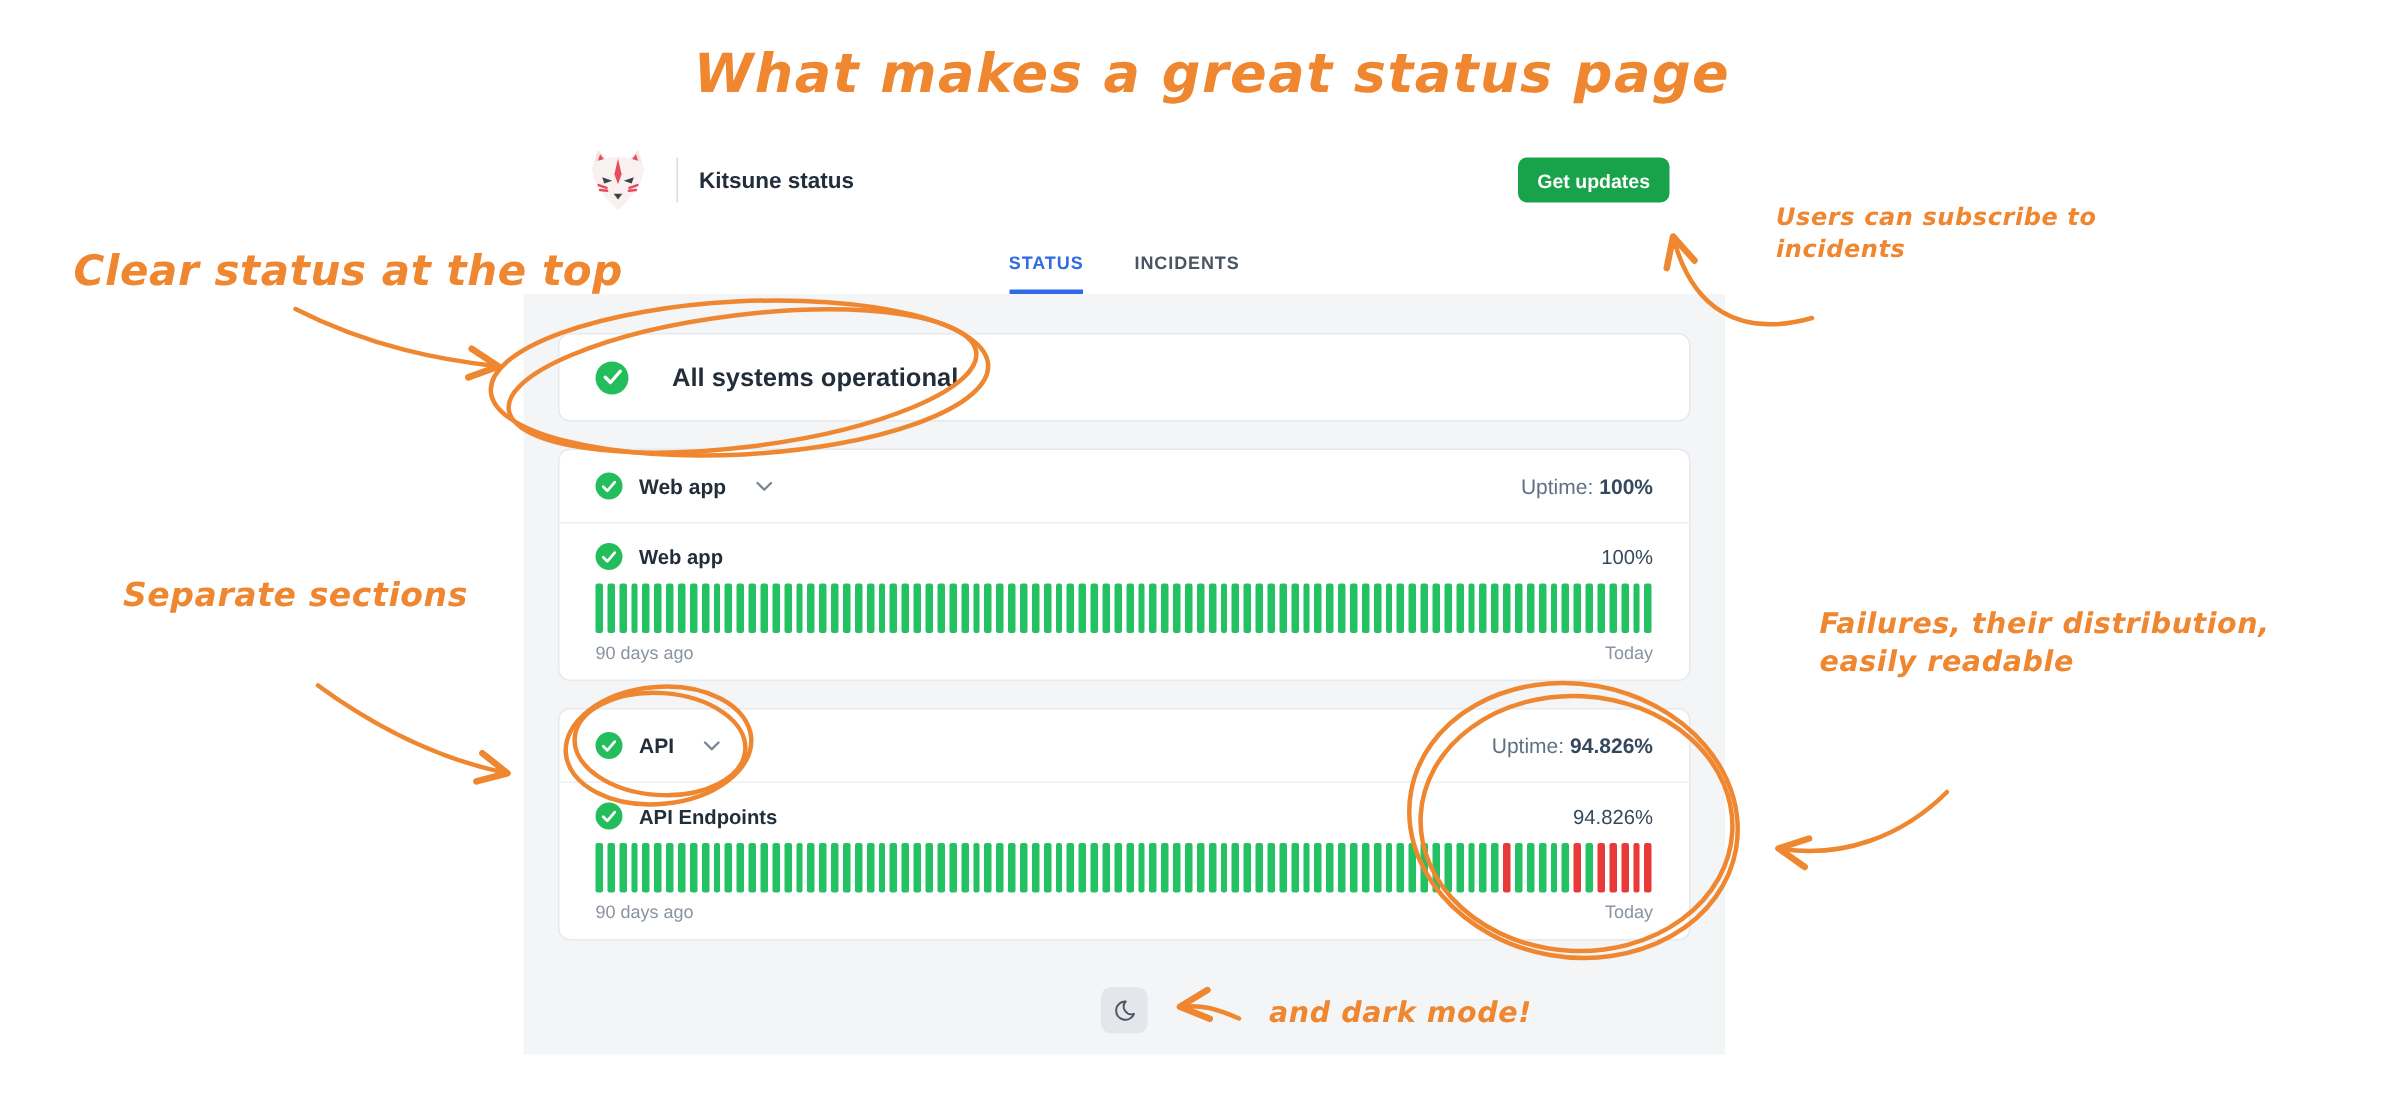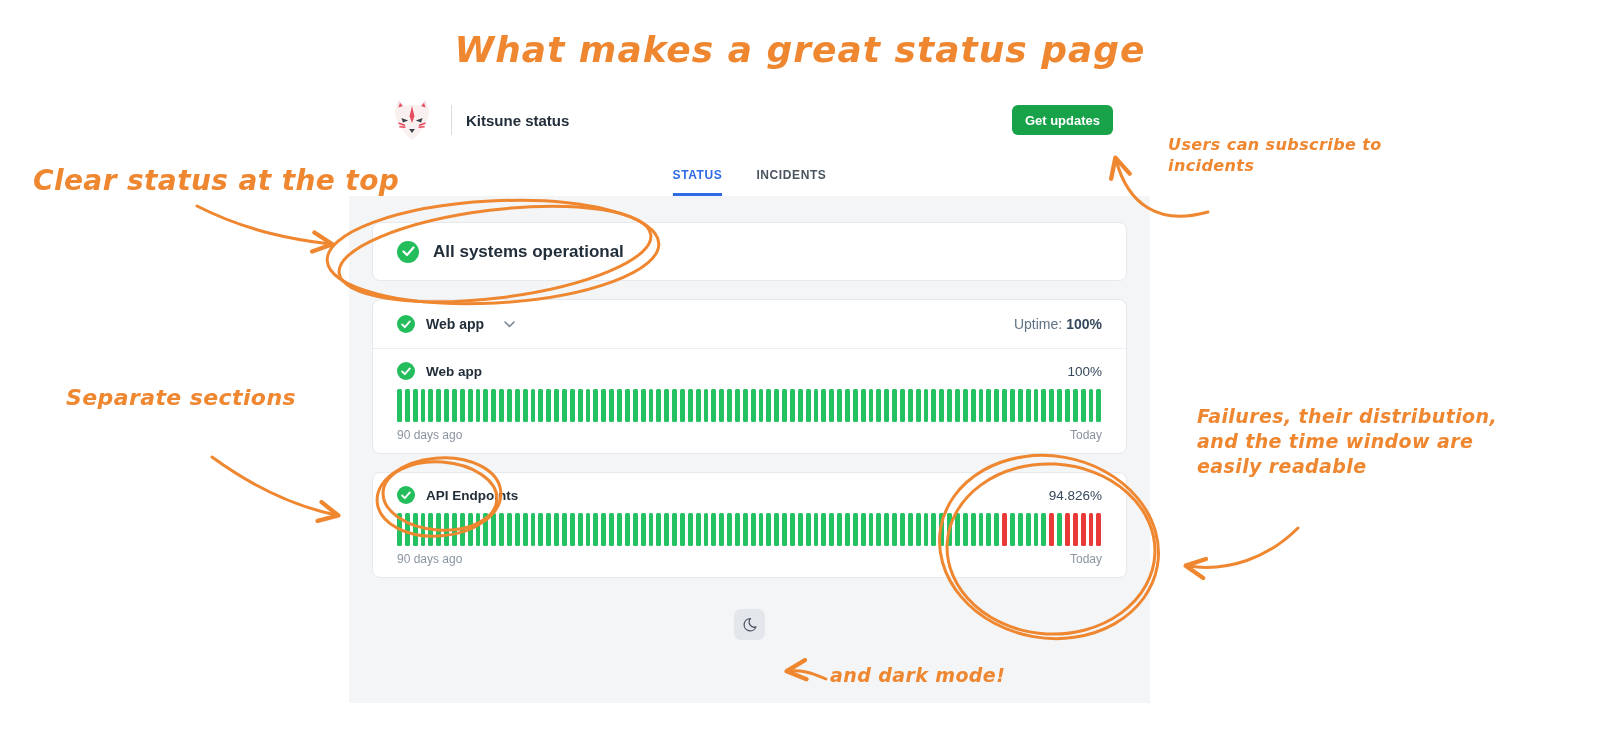--- a/index.html
+++ b/index.html
@@ -7,21 +7,21 @@
     --tab-blue:#2e6be5; --check-green:#23bd5c; --ink:#232e3b; --slate:#5f7183;
     --slate-dark:#36485c; --muted:#8a94a0; --panel:#f3f5f7; --card-border:#e6e9ed;
   }
   *{box-sizing:border-box;margin:0;padding:0}
   html,body{width:1600px;height:744px;background:#fff;overflow:hidden;
     font-family:"Liberation Sans","DejaVu Sans",sans-serif;}
   .abs{position:absolute}
 
   
   .hand{color:var(--orange);font-family:"DejaVu Sans",sans-serif;
-    font-style:italic;font-weight:700;letter-spacing:.4px;line-height:1.32;}
+    font-style:italic;font-weight:700;letter-spacing:.4px;line-height:1.32;padding-left:16px;}
   .page-title{left:0;right:0;top:26px;text-align:center;font-size:36px;letter-spacing:1px}
   .ann-clear{left:33px;top:163px;font-size:28px}
   .ann-sections{left:66px;top:383px;font-size:22px}
   .ann-subscribe{left:1168px;top:134px;font-size:16px}
   .ann-failures{left:1197px;top:404px;font-size:19px}
   .ann-dark{left:830px;top:663px;font-size:19px}
 
   
   .status-page{left:349px;top:86px;width:801px;height:618px}
   .sp-header{position:absolute;top:8px;left:40px;right:37px;height:52px;
@@ -33,21 +33,21 @@
     background:var(--brand-green);color:#fff;font-size:13px;font-weight:700;
     font-family:inherit;cursor:pointer;display:flex;align-items:center}
   .sp-tabs{position:absolute;top:82px;left:0;width:100%;display:flex;justify-content:center;gap:34px}
   .tab{font-size:12px;font-weight:700;letter-spacing:.6px;color:#4a5562;
     padding-bottom:11px;cursor:pointer}
   .tab.active{color:var(--tab-blue);border-bottom:3px solid var(--tab-blue)}
 
   .sp-panel{position:absolute;top:110px;left:0;width:801px;height:507px;background:var(--panel)}
   .card{background:#fff;border:1px solid var(--card-border);border-radius:8px;margin:0 23px}
   .card-overall{margin-top:26px;height:59px;display:flex;align-items:center;
-    padding-left:24px;gap:14px}
+    padding-left:24px;gap:29px}
   .overall-label{font-size:17px;font-weight:700;color:var(--ink)}
   .card-group{margin-top:18px}
   .group-header{height:49px;padding:0 24px;display:flex;align-items:center;
     border-bottom:1px solid #edeff2;cursor:pointer}
   .group-left{display:flex;align-items:center;gap:11px}
   .group-name{font-size:14px;font-weight:700;color:var(--ink)}
   .chev{margin-left:9px;display:flex;align-items:center}
   .group-uptime{margin-left:auto;font-size:14px;color:var(--slate)}
   .group-uptime b{color:var(--slate-dark);font-weight:700;margin-left:4px}
   .service{padding:13px 24px 11px}
@@ -236,20 +236,36 @@
             <div class="bar bar-up"></div>
           </div>
         <div class="service-foot">
           <span>90 days ago</span>
           <span>Today</span>
         </div>
       </div>
     </div>
 
     <div class="card card-group">
+      <div class="group-header">
+        <div class="group-left">
+          <span class="check check-sm">
+            <svg width="10" height="9" viewBox="0 0 13 11">
+                <path d="M1.5 5.5 L5 9 L11.5 1.5" fill="none" stroke="#fff" stroke-width="2.4" stroke-linecap="round" stroke-linejoin="round"></path>
+              </svg>
+          </span>
+          <span class="group-name">API</span>
+          <span class="chev">
+            <svg width="11" height="7" viewBox="0 0 11 7">
+                <path d="M1 1 L5.5 5.5 L10 1" fill="none" stroke="#7a8694" stroke-width="1.6" stroke-linecap="round" stroke-linejoin="round"></path>
+              </svg>
+          </span>
+        </div>
+        <span class="group-uptime"><span>Uptime:</span><b>94.826%</b></span>
+      </div>
       <div class="service">
         <div class="service-row">
           <div class="group-left">
             <span class="check check-sm">
               <svg width="10" height="9" viewBox="0 0 13 11">
                   <path d="M1.5 5.5 L5 9 L11.5 1.5" fill="none" stroke="#fff" stroke-width="2.4" stroke-linecap="round" stroke-linejoin="round"></path>
                 </svg>
             </span>
             <span class="service-name">API Endpoints</span>
           </div>
@@ -368,21 +384,20 @@
 </div>
 <div class="abs hand ann-sections">
   <div>Separate sections</div>
 </div>
 <div class="abs hand ann-subscribe">
   <div>Users can subscribe to</div>
   <div>incidents</div>
 </div>
 <div class="abs hand ann-failures">
   <div>Failures, their distribution,</div>
-  <div>and the time window are</div>
   <div>easily readable</div>
 </div>
 <div class="abs hand ann-dark">
   <div>and dark mode!</div>
 </div>
 
 <svg id="sketch" width="1600" height="744" viewBox="0 0 1600 744">
   <defs>
     <marker id="ah" viewBox="0 0 10 10" refX="8" refY="5" markerWidth="8" markerHeight="8" orient="auto-start-reverse">
       <path d="M1,1 L9,5 L1,9" fill="none" stroke="#ef8630" stroke-width="1.8" stroke-linecap="round" stroke-linejoin="round"></path>

